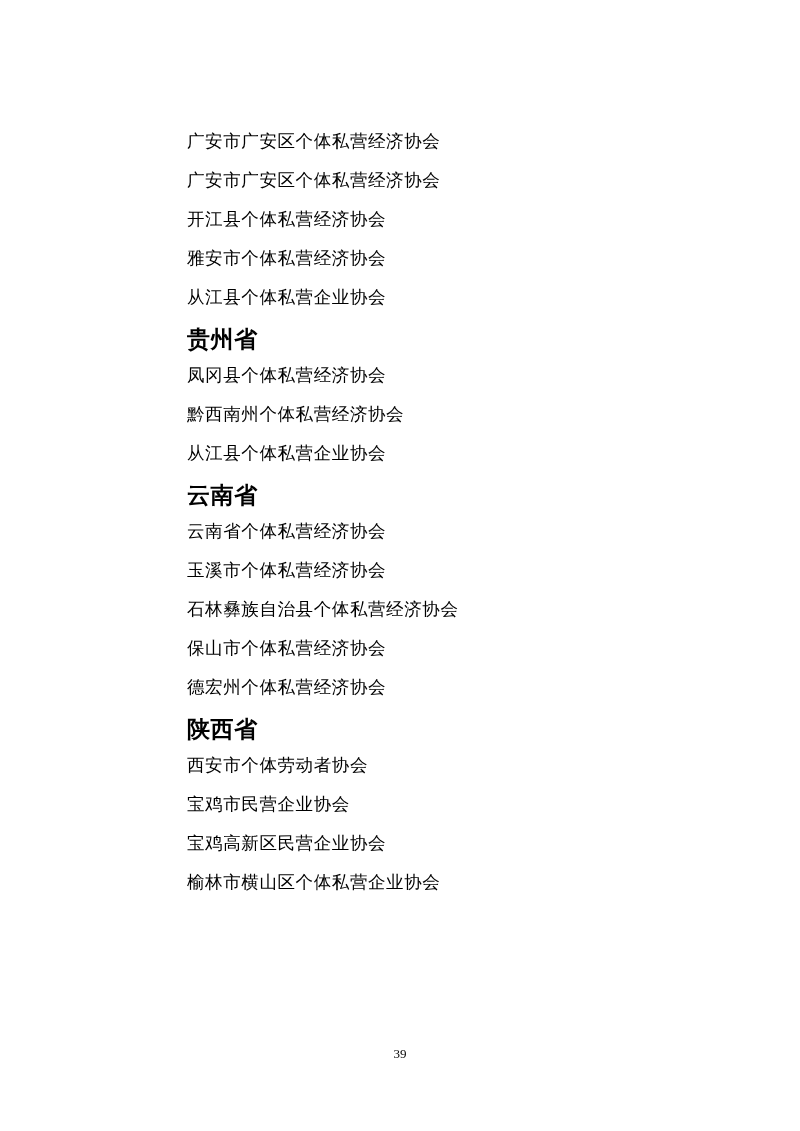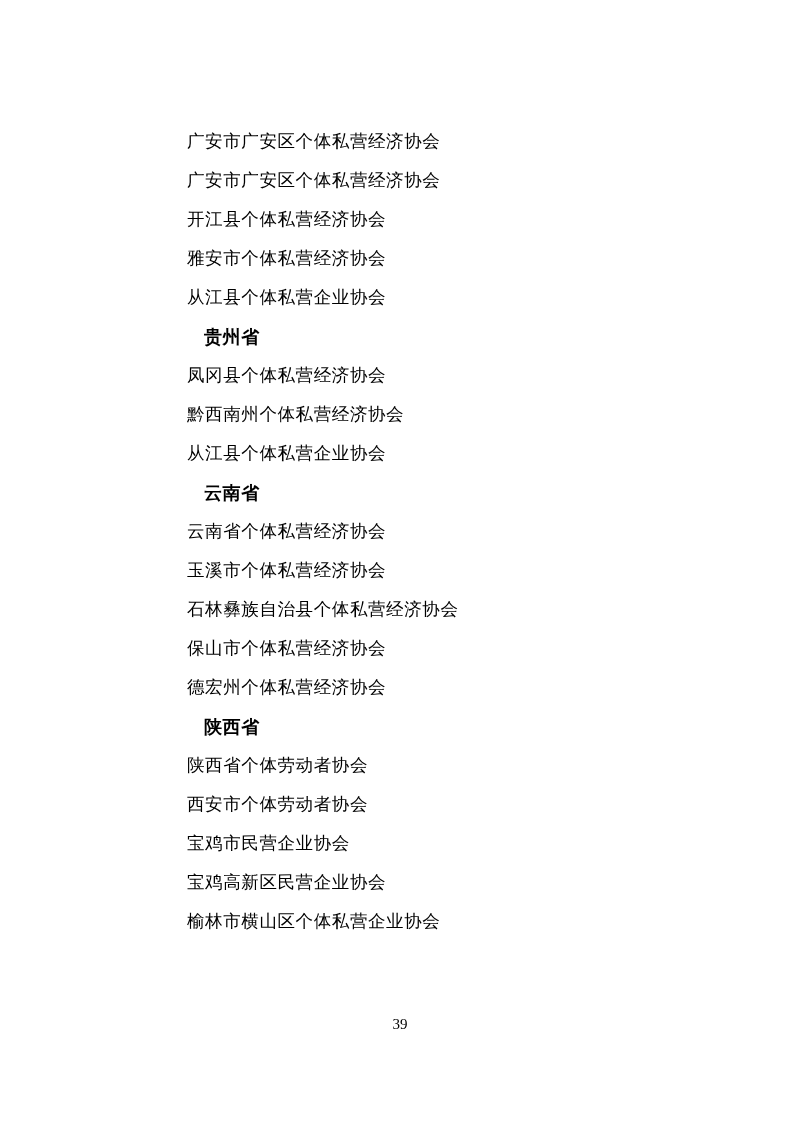--- a/index.html
+++ b/index.html
@@ -25,35 +25,34 @@
     width: 580px;
   }
   .entry {
     font-size: 17.5px;
     line-height: 1.0;
     height: 39px;
     letter-spacing: 0.6px;
     white-space: nowrap;
   }
   .heading {
-    font-size: 18px;
+    font-size: 23px;
     font-weight: bold;
     line-height: 1.0;
     height: 39px;
     letter-spacing: 0.6px;
     white-space: nowrap;
-    margin-left: 17px;
   }
   .page-number {
     position: absolute;
     left: 0;
     right: 0;
-    top: 1016px;
+    top: 1046px;
     text-align: center;
-    font-size: 15px;
+    font-size: 13px;
     font-family: "Liberation Serif", "DejaVu Serif", serif;
     color: #000000;
   }
 </style>
 </head>
 <body>
 
 <div class="page">
   <div class="content">
 
@@ -69,21 +68,20 @@
     <div class="entry">从江县个体私营企业协会</div>
 
     <div class="heading">云南省</div>
     <div class="entry">云南省个体私营经济协会</div>
     <div class="entry">玉溪市个体私营经济协会</div>
     <div class="entry">石林彝族自治县个体私营经济协会</div>
     <div class="entry">保山市个体私营经济协会</div>
     <div class="entry">德宏州个体私营经济协会</div>
 
     <div class="heading">陕西省</div>
-    <div class="entry">陕西省个体劳动者协会</div>
     <div class="entry">西安市个体劳动者协会</div>
     <div class="entry">宝鸡市民营企业协会</div>
     <div class="entry">宝鸡高新区民营企业协会</div>
     <div class="entry">榆林市横山区个体私营企业协会</div>
 
   </div>
 
   <div class="page-number">39</div>
 </div>
 

